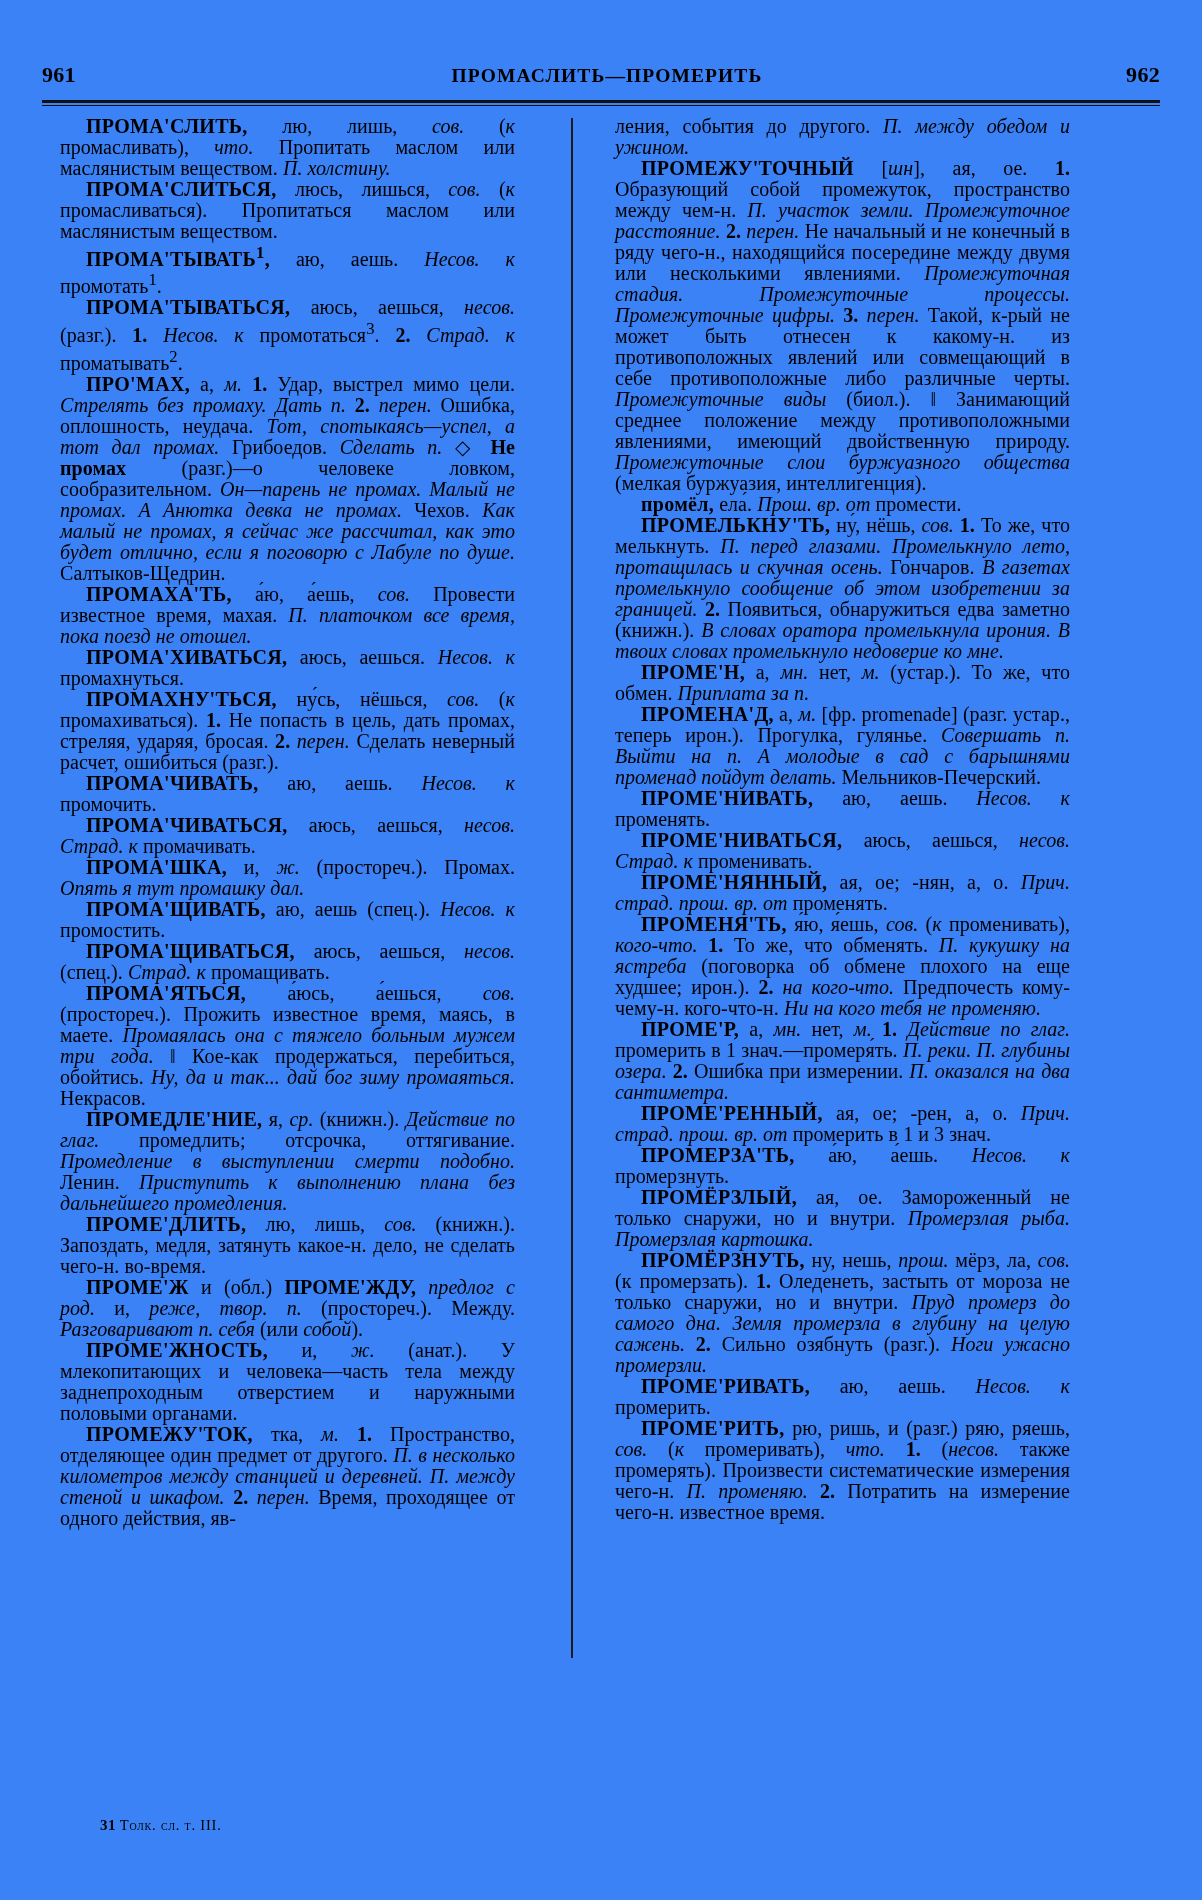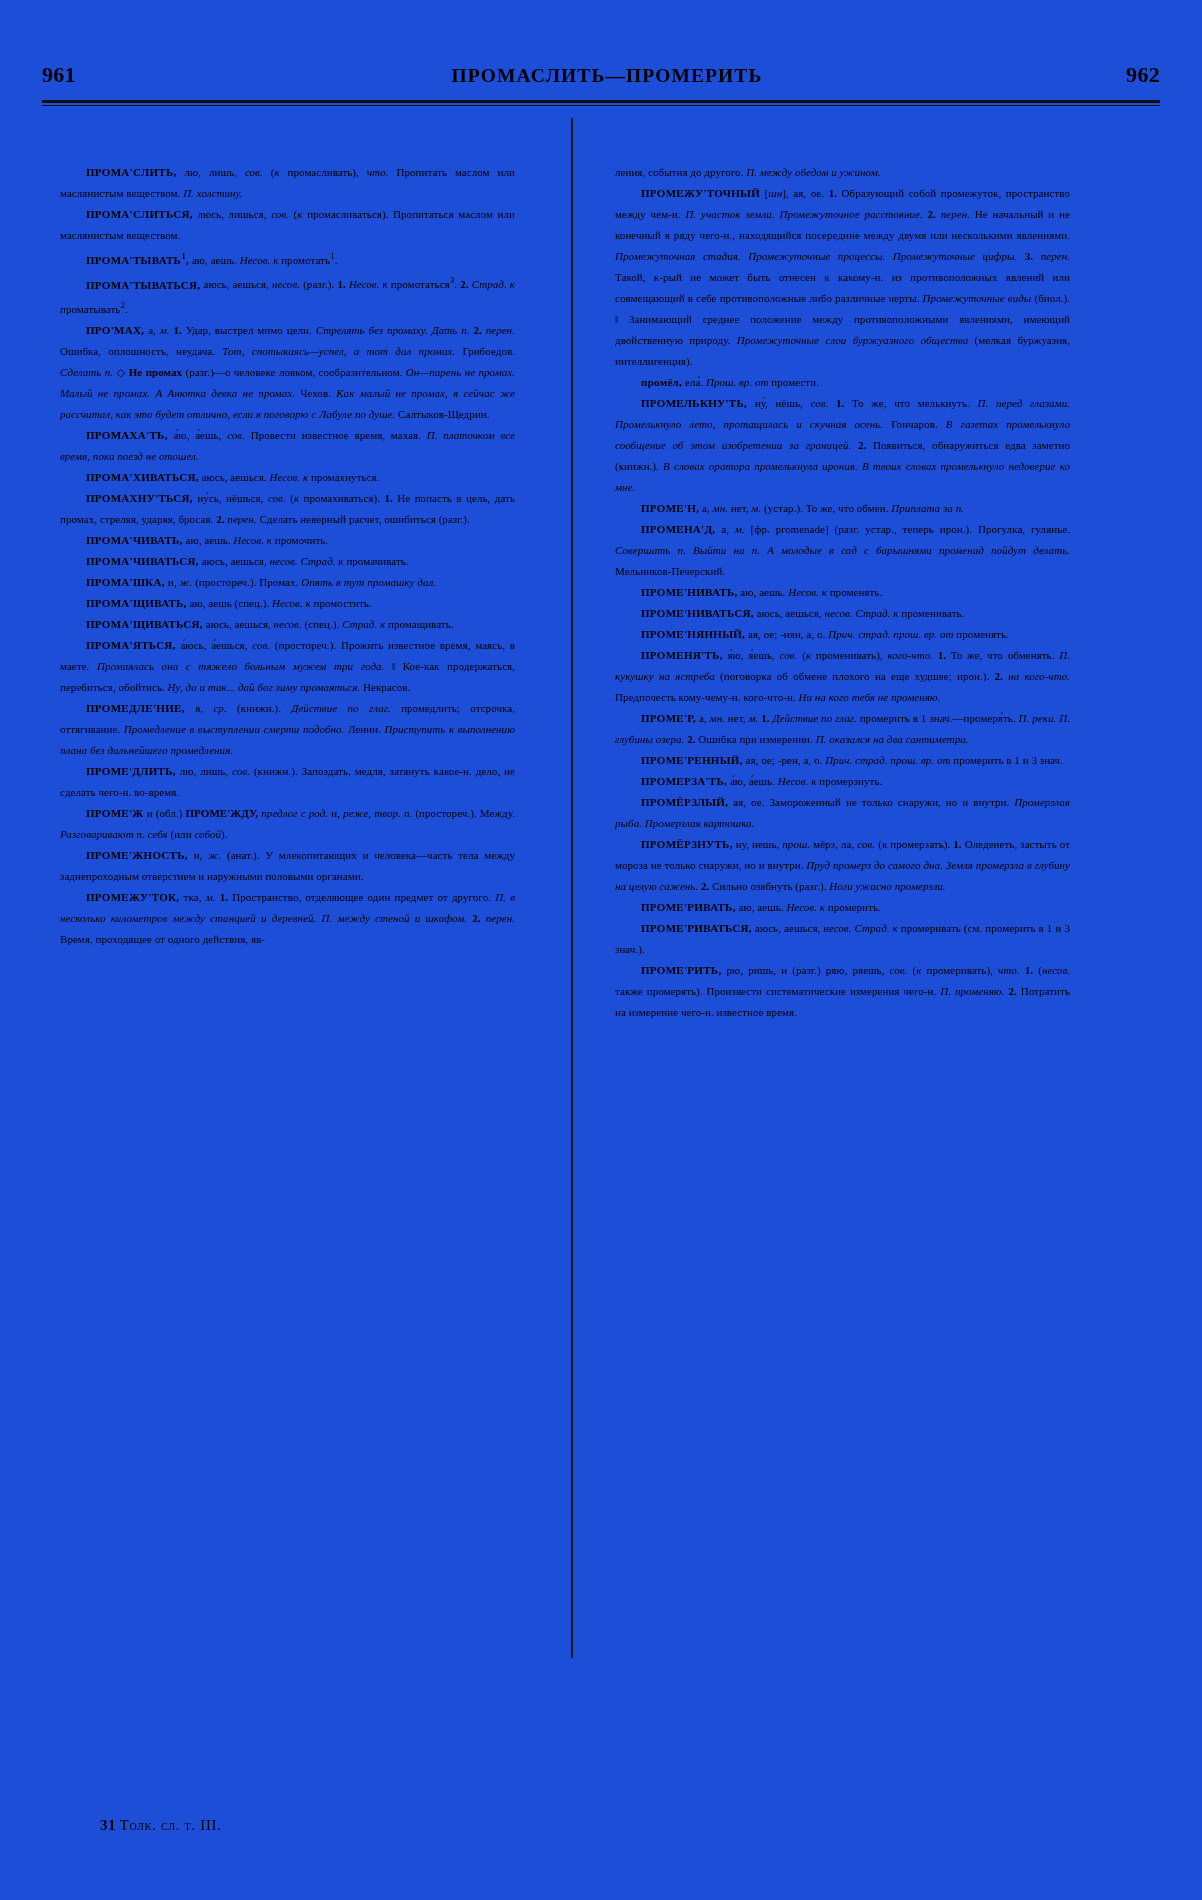--- a/index.html
+++ b/index.html
@@ -11,21 +11,21 @@
     width: 1202px;
     height: 1900px;
     font-family: "Liberation Serif", "DejaVu Serif", serif;
     color: #000000;
     position: relative;
     overflow: hidden;
   }
   .page {
     width: 1202px;
     height: 1900px;
-    background: #1d4ed8;
+    background: #3b82f6;
     position: relative;
     box-sizing: border-box;
     padding: 0;
   }
   
   .running-head {
     position: absolute;
     top: 62px;
     left: 42px;
     right: 42px;
@@ -68,28 +68,27 @@
     position: absolute;
     top: 116px;
     left: 60px;
     width: 1082px;
     height: 1660px;
     display: flex;
     gap: 0;
   }
   .col {
     width: 455px;
-    font-size: 11px;
+    font-size: 20px;
     line-height: 21.0px;
     text-align: justify;
     text-justify: inter-word;
     hyphens: manual;
     font-family: "Liberation Serif", "DejaVu Serif", serif;
     letter-spacing: 0.05px;
-    margin-top: 46px;
   }
   .col-left { padding-right: 14px; }
   .col-sep {
     width: 2px;
     background: #1a1a1a;
     margin: 2px 42px 0 42px;
     height: 1540px;
     align-self: flex-start;
   }
   .col-right { padding-left: 0px; }
@@ -166,21 +165,20 @@
         <p class="entry"><span class="hw">ПРОМЕ'НИВАТЬ,</span> <span>аю, аешь. <i>Несов. к</i> променять.</span></p>
         <p class="entry"><span class="hw">ПРОМЕ'НИВАТЬСЯ,</span> <span>аюсь, аешься, <i>несов. Страд. к</i> променивать.</span></p>
         <p class="entry"><span class="hw">ПРОМЕ'НЯННЫЙ,</span> <span>ая, ое; -нян, а, о. <i>Прич. страд. прош. вр. от</i> променять.</span></p>
         <p class="entry"><span class="hw">ПРОМЕНЯ'ТЬ,</span> <span>я́ю, я́ешь, <i>сов.</i> (<i>к</i> променивать), <i>кого-что.</i> <b>1.</b> То же, что обменять. <i>П. кукушку на ястреба</i> (поговорка об обмене плохого на еще худшее; ирон.). <b>2.</b> <i>на кого-что.</i> Предпочесть кому-чему-н. кого-что-н. <i>Ни на кого тебя не променяю.</i></span></p>
         <p class="entry"><span class="hw">ПРОМЕ'Р,</span> <span>а, <i>мн.</i> нет, <i>м.</i> <b>1.</b> <i>Действие по глаг.</i> промерить в 1 знач.—промеря́ть. <i>П. реки. П. глубины озера.</i> <b>2.</b> Ошибка при измерении. <i>П. оказался на два сантиметра.</i></span></p>
         <p class="entry"><span class="hw">ПРОМЕ'РЕННЫЙ,</span> <span>ая, ое; -рен, а, о. <i>Прич. страд. прош. вр. от</i> промерить в 1 и 3 знач.</span></p>
         <p class="entry"><span class="hw">ПРОМЕРЗА'ТЬ,</span> <span>а́ю, а́ешь. <i>Несов. к</i> промерзнуть.</span></p>
         <p class="entry"><span class="hw">ПРОМЁРЗЛЫЙ,</span> <span>ая, ое. Замороженный не только снаружи, но и внутри. <i>Промерзлая рыба. Промерзлая картошка.</i></span></p>
         <p class="entry"><span class="hw">ПРОМЁРЗНУТЬ,</span> <span>ну, нешь, <i>прош.</i> мёрз, ла, <i>сов.</i> (к промерзать). <b>1.</b> Оледенеть, застыть от мороза не только снаружи, но и внутри. <i>Пруд промерз до самого дна. Земля промерзла в глубину на целую сажень.</i> <b>2.</b> Сильно озябнуть (разг.). <i>Ноги ужасно промерзли.</i></span></p>
         <p class="entry"><span class="hw">ПРОМЕ'РИВАТЬ,</span> <span>аю, аешь. <i>Несов. к</i> промерить.</span></p>
-        <p class="entry"><span class="hw">ПРОМЕ'РИВАТЬСЯ,</span> <span>аюсь, аешься, <i>несов. Страд. к</i> промеривать (см. промерить в 1 и 3 знач.).</span></p>
         <p class="entry"><span class="hw">ПРОМЕ'РИТЬ,</span> <span>рю, ришь, и (разг.) ряю, ряешь, <i>сов.</i> (<i>к</i> промеривать), <i>что.</i> <b>1.</b> (<i>несов.</i> также промерять). Произвести систематические измерения чего-н. <i>П. променяю.</i> <b>2.</b> Потратить на измерение чего-н. известное время.</span></p>
       </div>
   </div>
 
   <div class="footer">
     <span class="num">31</span>
     <span class="sc">Толк. сл. т. III.</span>
   </div>
 
 </div>

